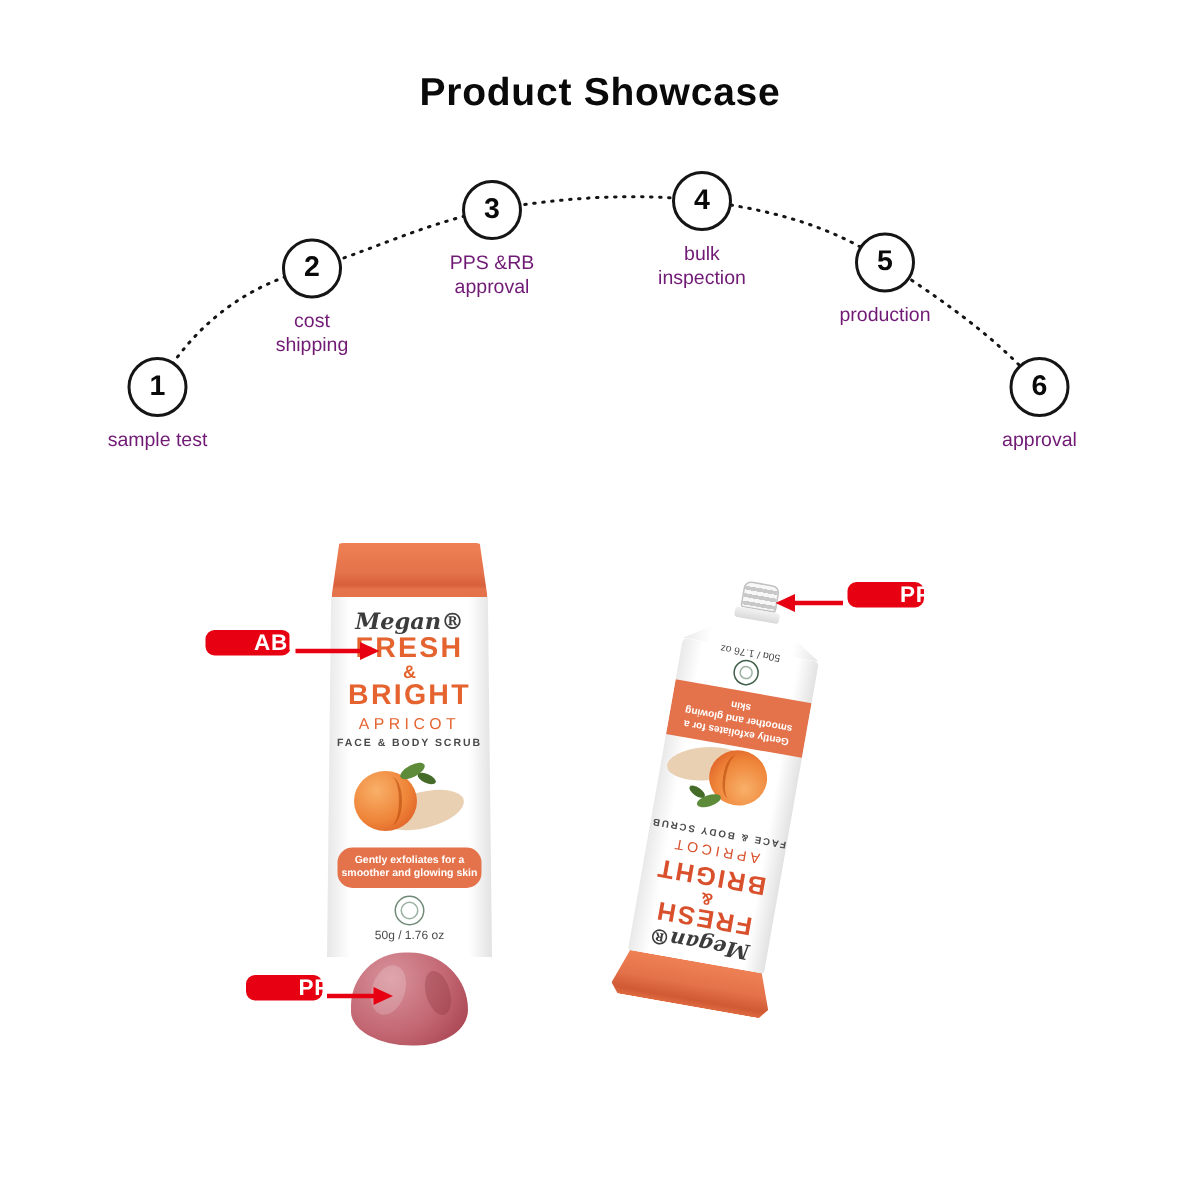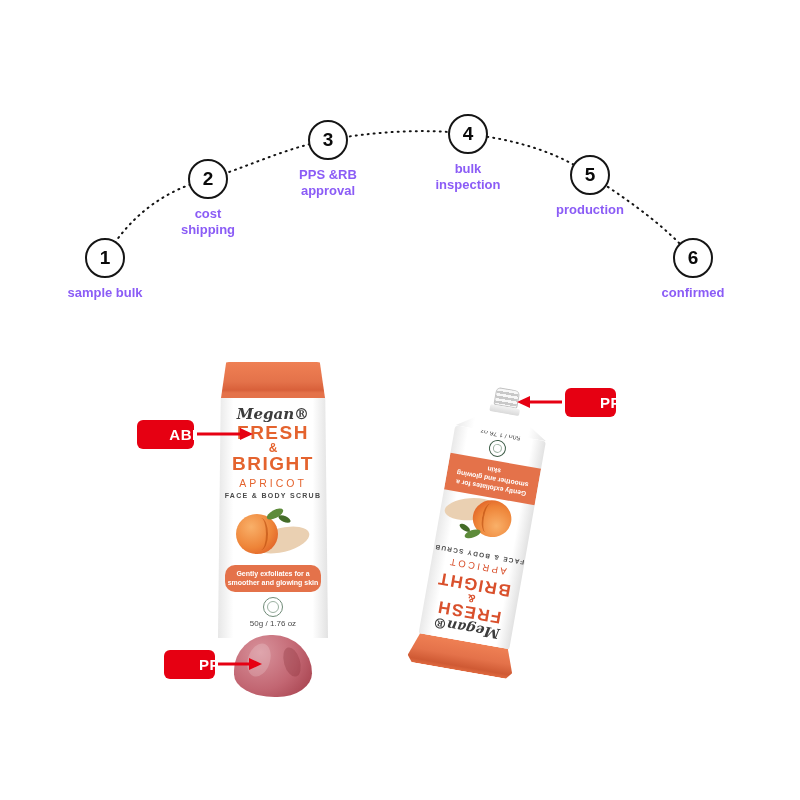--- a/index.html
+++ b/index.html
@@ -20,21 +20,21 @@
   }
   
   .arc-svg, .arrow-svg { position:absolute; left:0; top:0; width:800px; height:800px; pointer-events:none; }
   .arc-path { fill:none; stroke:#141414; stroke-width:2; stroke-dasharray:1 5; stroke-linecap:round; }
   .step { position:absolute; display:flex; flex-direction:column; align-items:center; width:90px; }
   .step .circle {
     width:40px; height:40px; border:2px solid #151515; border-radius:50%;
     background:#fff; display:flex; align-items:center; justify-content:center;
     font-size:19px; font-weight:bold; color:#0a0a0a;
   }
-  .step .lbl { margin-top:7px; font-size:13px; font-weight:bold; text-align:center; line-height:1.25; color:#8b5cf6; }
+  .step .lbl { margin-top:7px; font-size:13px; font-weight:normal; text-align:center; line-height:1.25; color:#701a75; }
   .lbl.narrow { max-width:74px; }
   .lbl.nowrap { white-space:nowrap; }
   .step-1 { left:60px;  top:238px; }
   .step-2 { left:163px; top:159px; }
   .step-3 { left:283px; top:120px; }
   .step-4 { left:423px; top:114px; }
   .step-5 { left:545px; top:155px; }
   .step-6 { left:648px; top:238px; }
 
   
@@ -118,63 +118,64 @@
   .badge.dark { border-color:#3f5e49; width:17px; height:17px; margin:4px auto 1px; }
   .flip .size-txt { font-size:7px; }
   .crimp-bottom {
     width:106px; height:30px; margin-left:-7px; margin-top:-1px;
     background: linear-gradient(180deg,#ef8054, #e4724a 50%, #cf5a34 85%, #e06a40);
     clip-path: polygon(8% 0, 92% 0, 100% 78%, 95% 100%, 5% 100%, 0 78%);
   }
 
   
   .callout {
-    position:absolute; height:29px; background:#e60012; color:#fff;
+    position:absolute; height:17px; background:#e60012; color:#fff;
     border-radius:6px; display:flex; align-items:center; justify-content:center;
     font-size:15px; font-weight:bold; letter-spacing:.5px;padding-left:40px;
   }
   .co-abl { left:137px; top:420px; width:57px;text-align:right; }
   .co-pp-nozzle { left:565px; top:388px; width:51px; }
   .co-pp-cap { left:164px; top:650px; width:51px; }
   .arrow-line { stroke:#e60012; stroke-width:3; }
   .arrow-head { fill:#e60012; }
 </style>
 </head>
 <body>
 
 <div class="canvas">
 
+  <div class="page-title">Product Showcase</div>
 
   <svg class="arc-svg" viewBox="0 0 800 800">
     <path class="arc-path" d="M105,258 C130,215 165,190 208,179 C245,168 285,148 328,140 C370,132 425,128 468,134 C510,139 555,150 590,175 C625,198 665,225 693,258"></path>
   </svg>
 
   <div class="step step-1">
     <div class="circle">1</div>
-    <div class="lbl nowrap">sample bulk</div>
+    <div class="lbl nowrap">sample test</div>
   </div>
   <div class="step step-2">
     <div class="circle">2</div>
     <div class="lbl narrow">cost shipping</div>
   </div>
   <div class="step step-3">
     <div class="circle">3</div>
     <div class="lbl narrow">PPS &amp;RB approval</div>
   </div>
   <div class="step step-4">
     <div class="circle">4</div>
     <div class="lbl narrow">bulk inspection</div>
   </div>
   <div class="step step-5">
     <div class="circle">5</div>
     <div class="lbl nowrap">production</div>
   </div>
   <div class="step step-6">
     <div class="circle">6</div>
-    <div class="lbl nowrap">confirmed</div>
+    <div class="lbl nowrap">approval</div>
   </div>
 
   <div class="tube-left">
     <div class="crimp-top"></div>
     <div class="tube-body">
       <div class="brand">Megan®</div>
       <div class="t-name">FRESH</div>
       <div class="t-amp">&amp;</div>
       <div class="t-name">BRIGHT</div>
       <div class="t-variant">APRICOT</div>

